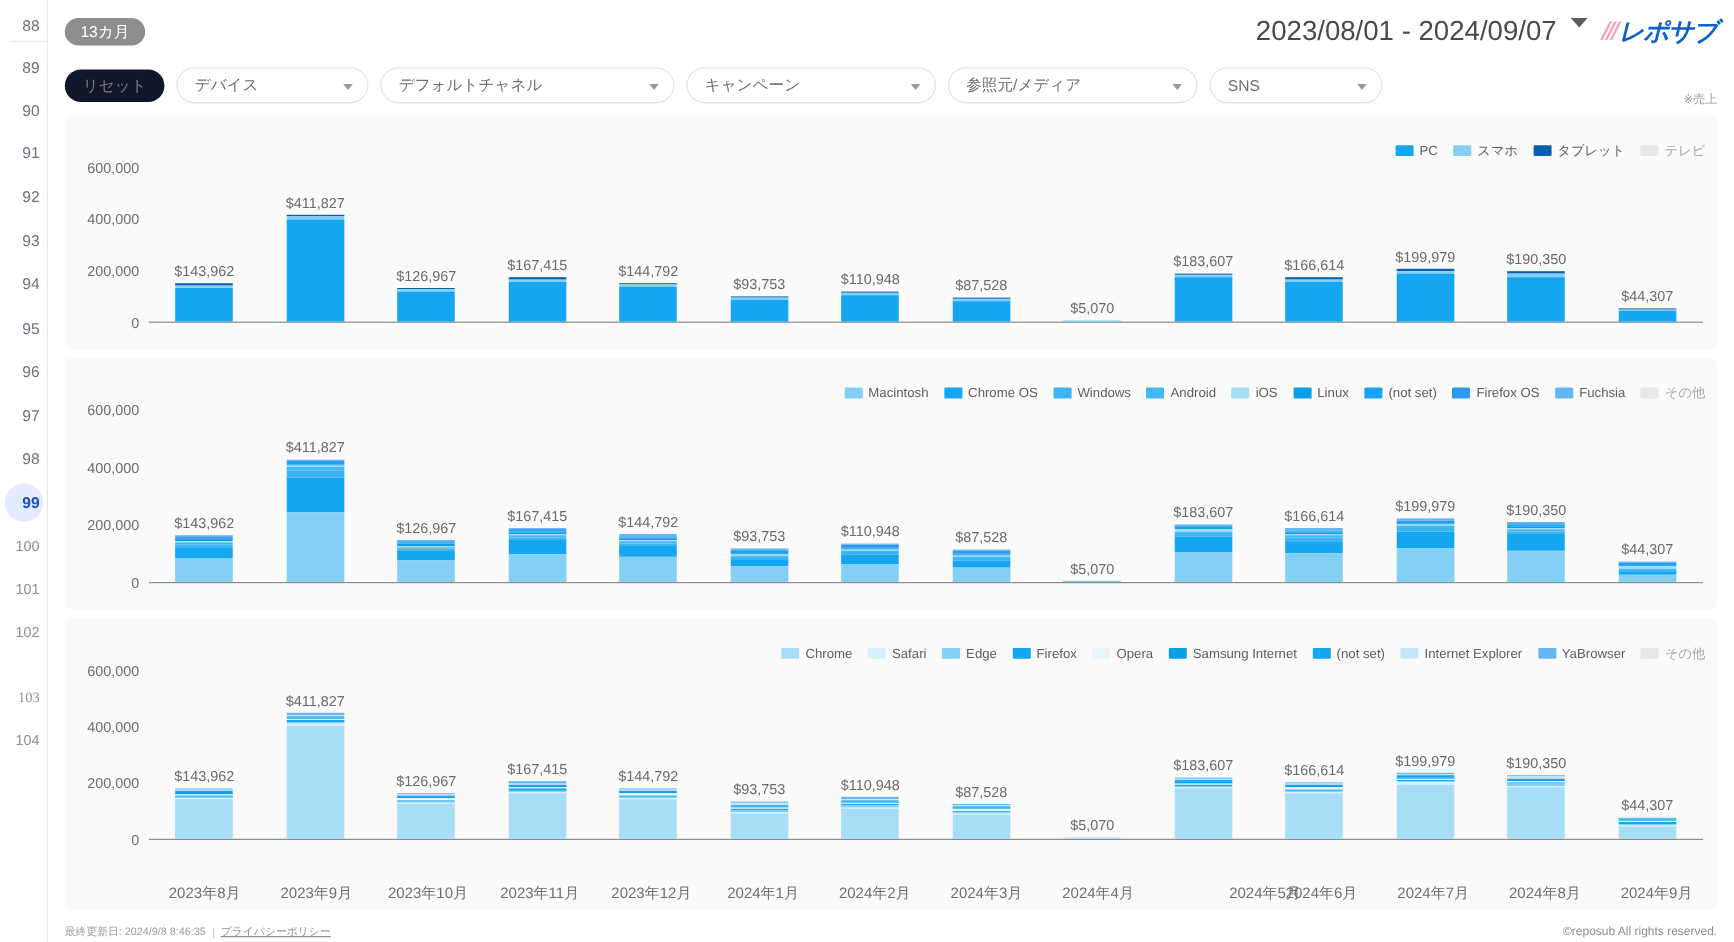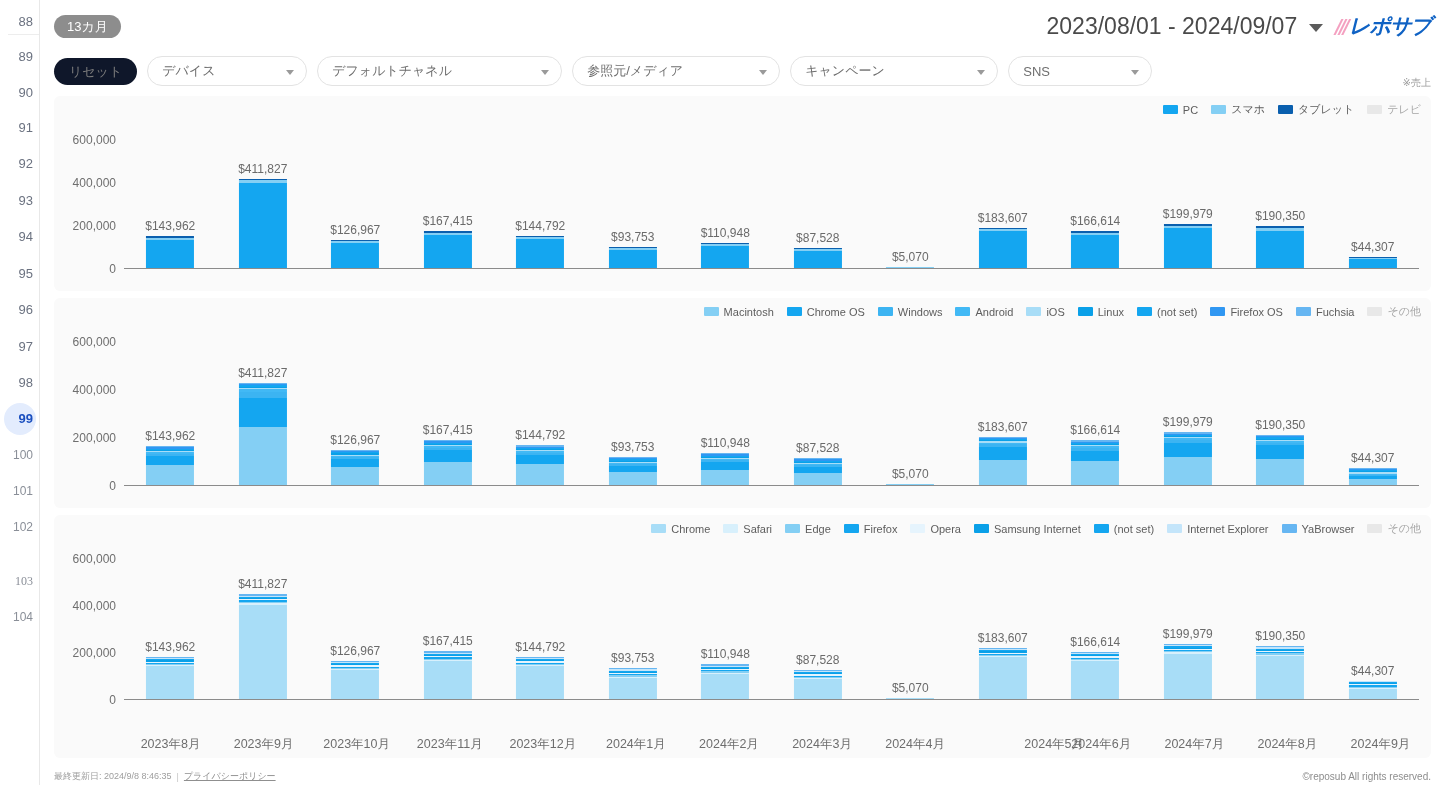--- a/index.html
+++ b/index.html
@@ -72,21 +72,21 @@
   .page-title {
     font-size: 27px;
     color: #3c3c3c;
     font-weight: 400;
     margin-left: 18px;
     white-space: nowrap;
     letter-spacing: 0.5px;
   }
   .header-right {
     margin-left: auto;
-    display: flex; align-items: center; gap: 12px;
+    display: flex; gap: 12px;
   }
   .daterange {
     font-size: 23px;
     color: #4a4a4a;
     white-space: nowrap;
     font-weight: 300;
   }
   .caret-dn {
     width: 0; height: 0;
     border-left: 7px solid transparent;
@@ -156,21 +156,21 @@
     background: #fafafa;
     border-radius: 6px;
     position: relative;
     margin-bottom: 7px;
   }
   .panel.p1 { height: 195px; }
   .panel.p2 { height: 210px; }
   .panel.p3 { height: 243px; }
 
   .legend {
-    position: absolute; top: 6px; right: 10px;
+    position: absolute; top: 22px; right: 10px;
     display: flex; align-items: center; gap: 13px;
     font-size: 11px; color: #5d5d5d; margin-left: 47px;
   }
   .legend .item { display: flex; align-items: center; gap: 5px; white-space: nowrap; cursor: pointer; }
   .legend .swatch { width: 15px; height: 9px; border-radius: 1px; display: inline-block; }
   .legend .muted { color: #a6a6a6; }
 
   .plot {
     position: absolute;
     left: 0; right: 8px;
@@ -288,26 +288,26 @@
     <div class="filters">
       <button class="reset-btn">リセット</button>
       <div class="select w1">
         <span>デバイス</span>
         <span class="cv"></span>
       </div>
       <div class="select w2">
         <span>デフォルトチャネル</span>
         <span class="cv"></span>
       </div>
+      <div class="select w4">
+        <span>キャンペーン</span>
+        <span class="cv"></span>
+      </div>
       <div class="select w3">
         <span>参照元/メディア</span>
-        <span class="cv"></span>
-      </div>
-      <div class="select w4">
-        <span>キャンペーン</span>
         <span class="cv"></span>
       </div>
       <div class="select w5">
         <span>SNS</span>
         <span class="cv"></span>
       </div>
     </div>
     <div class="note-sales">※売上</div>
 
     <div class="panels">

